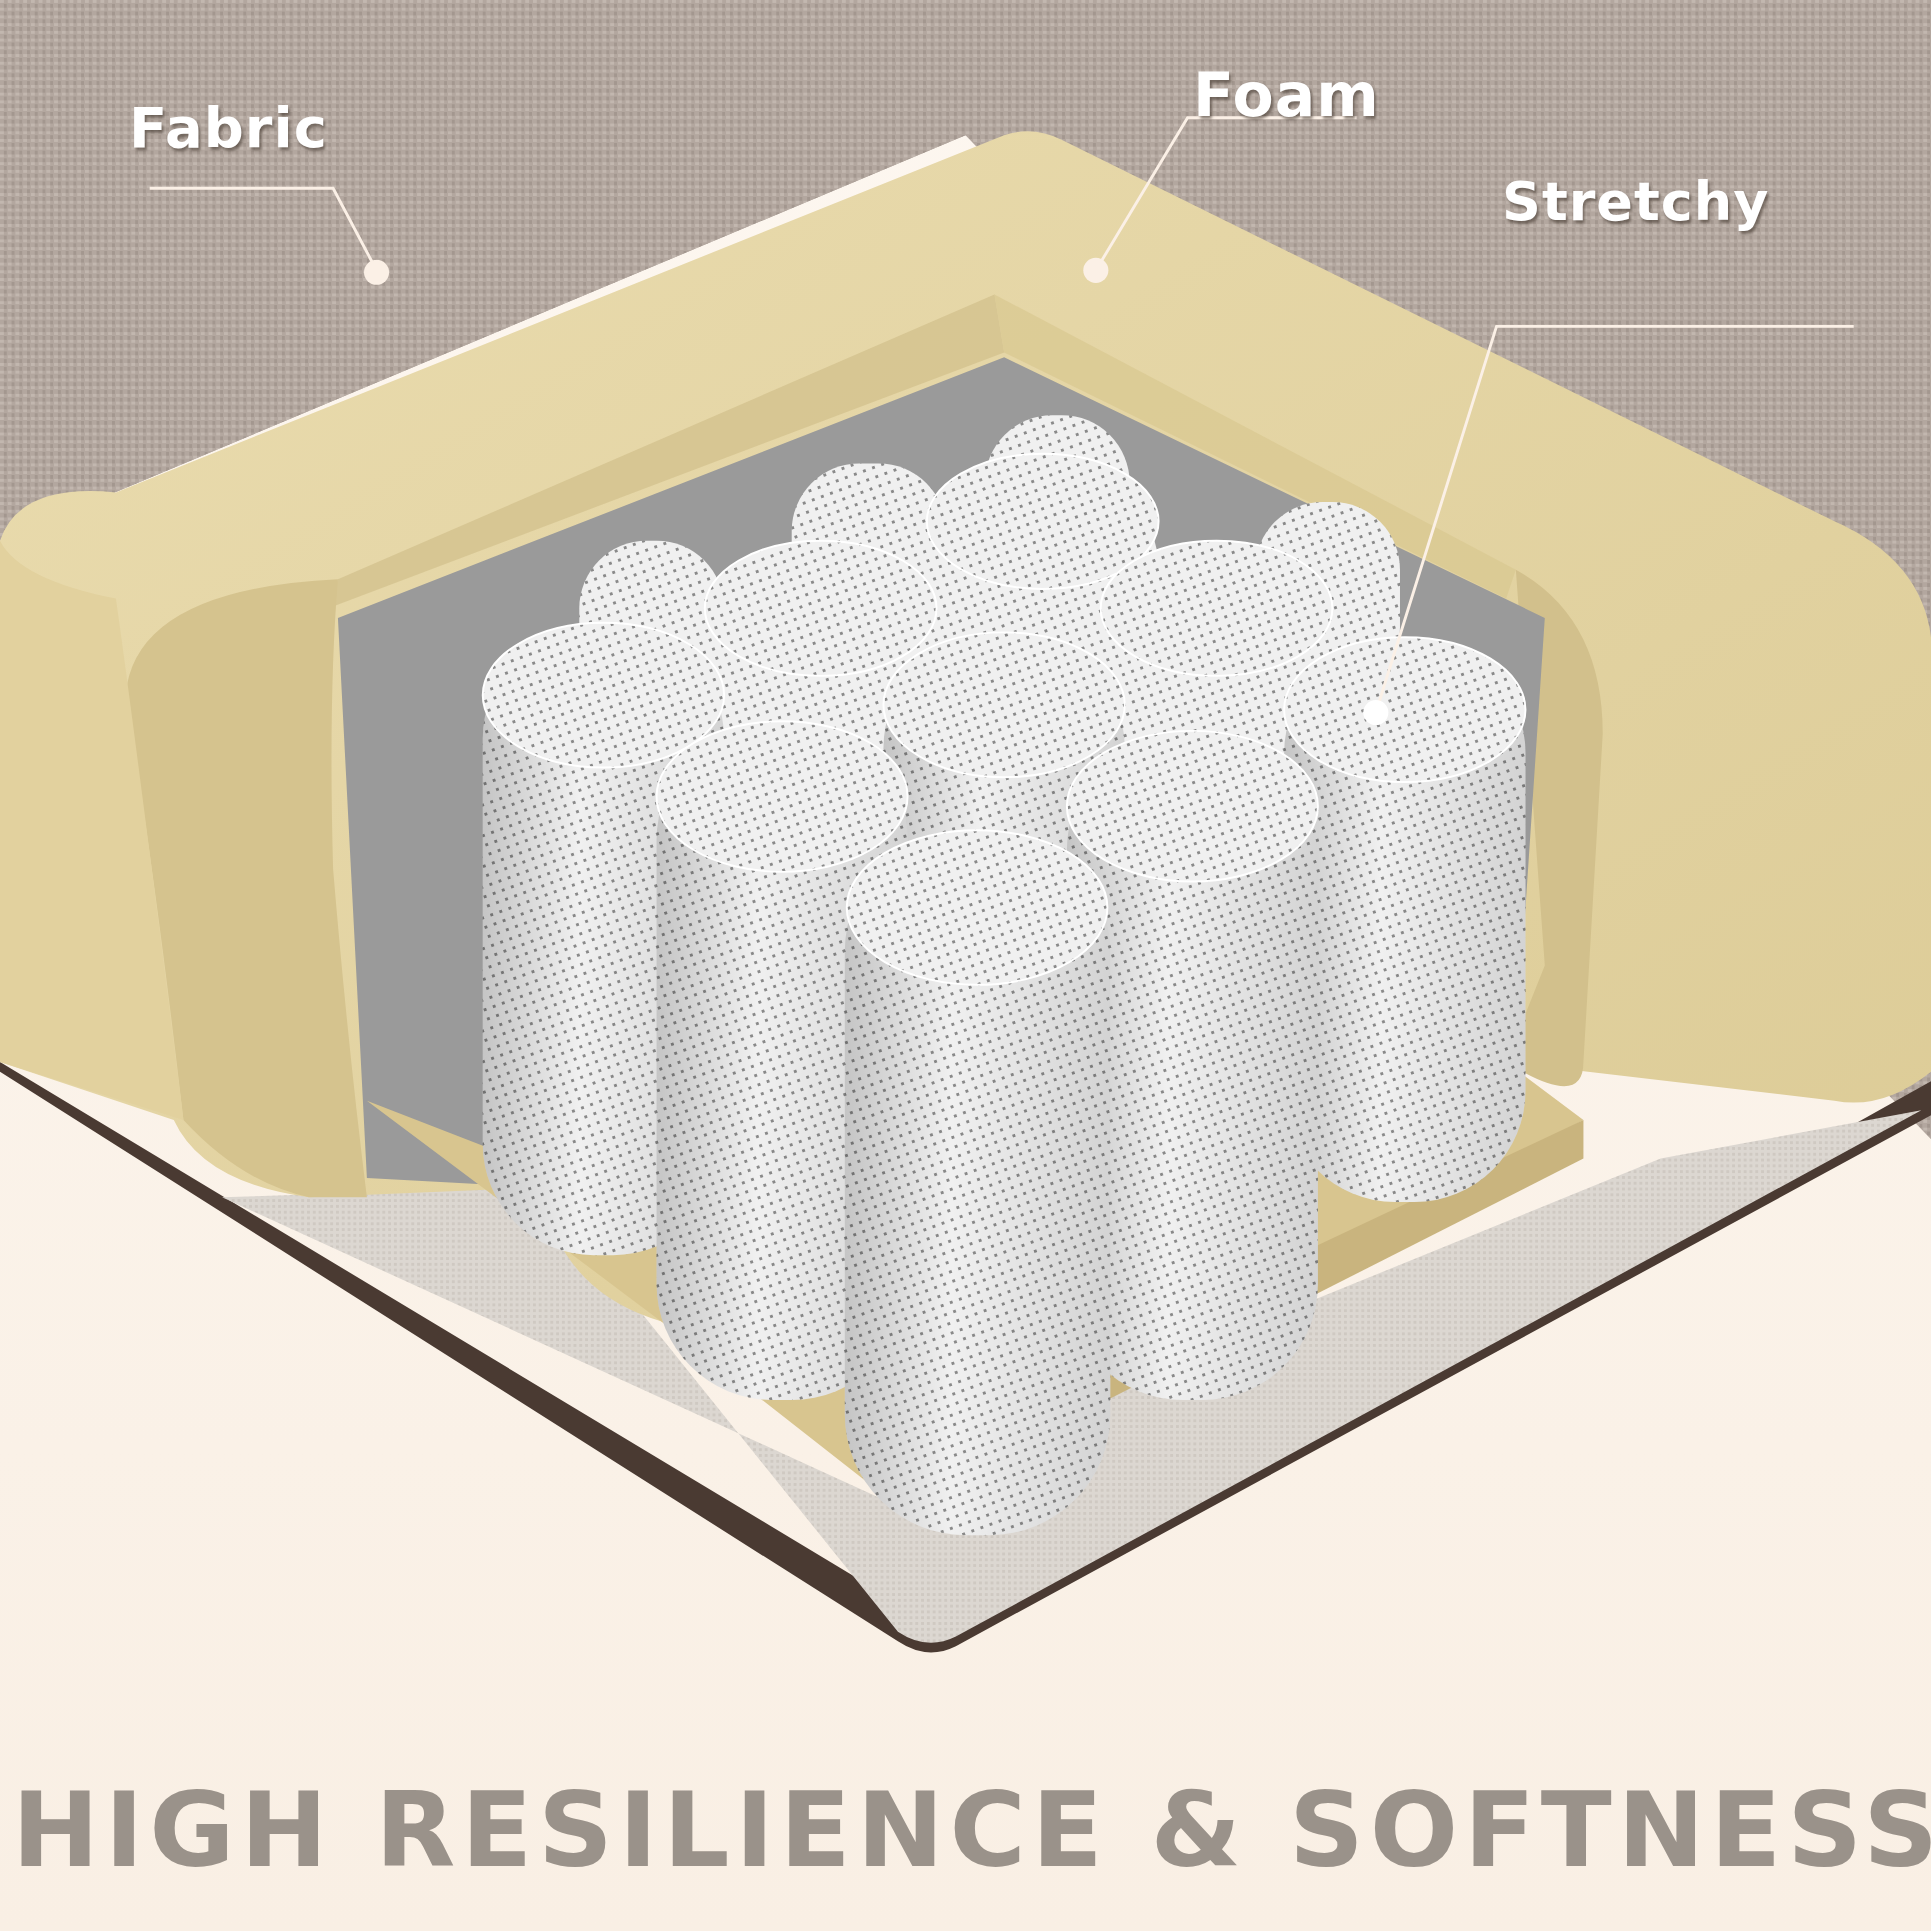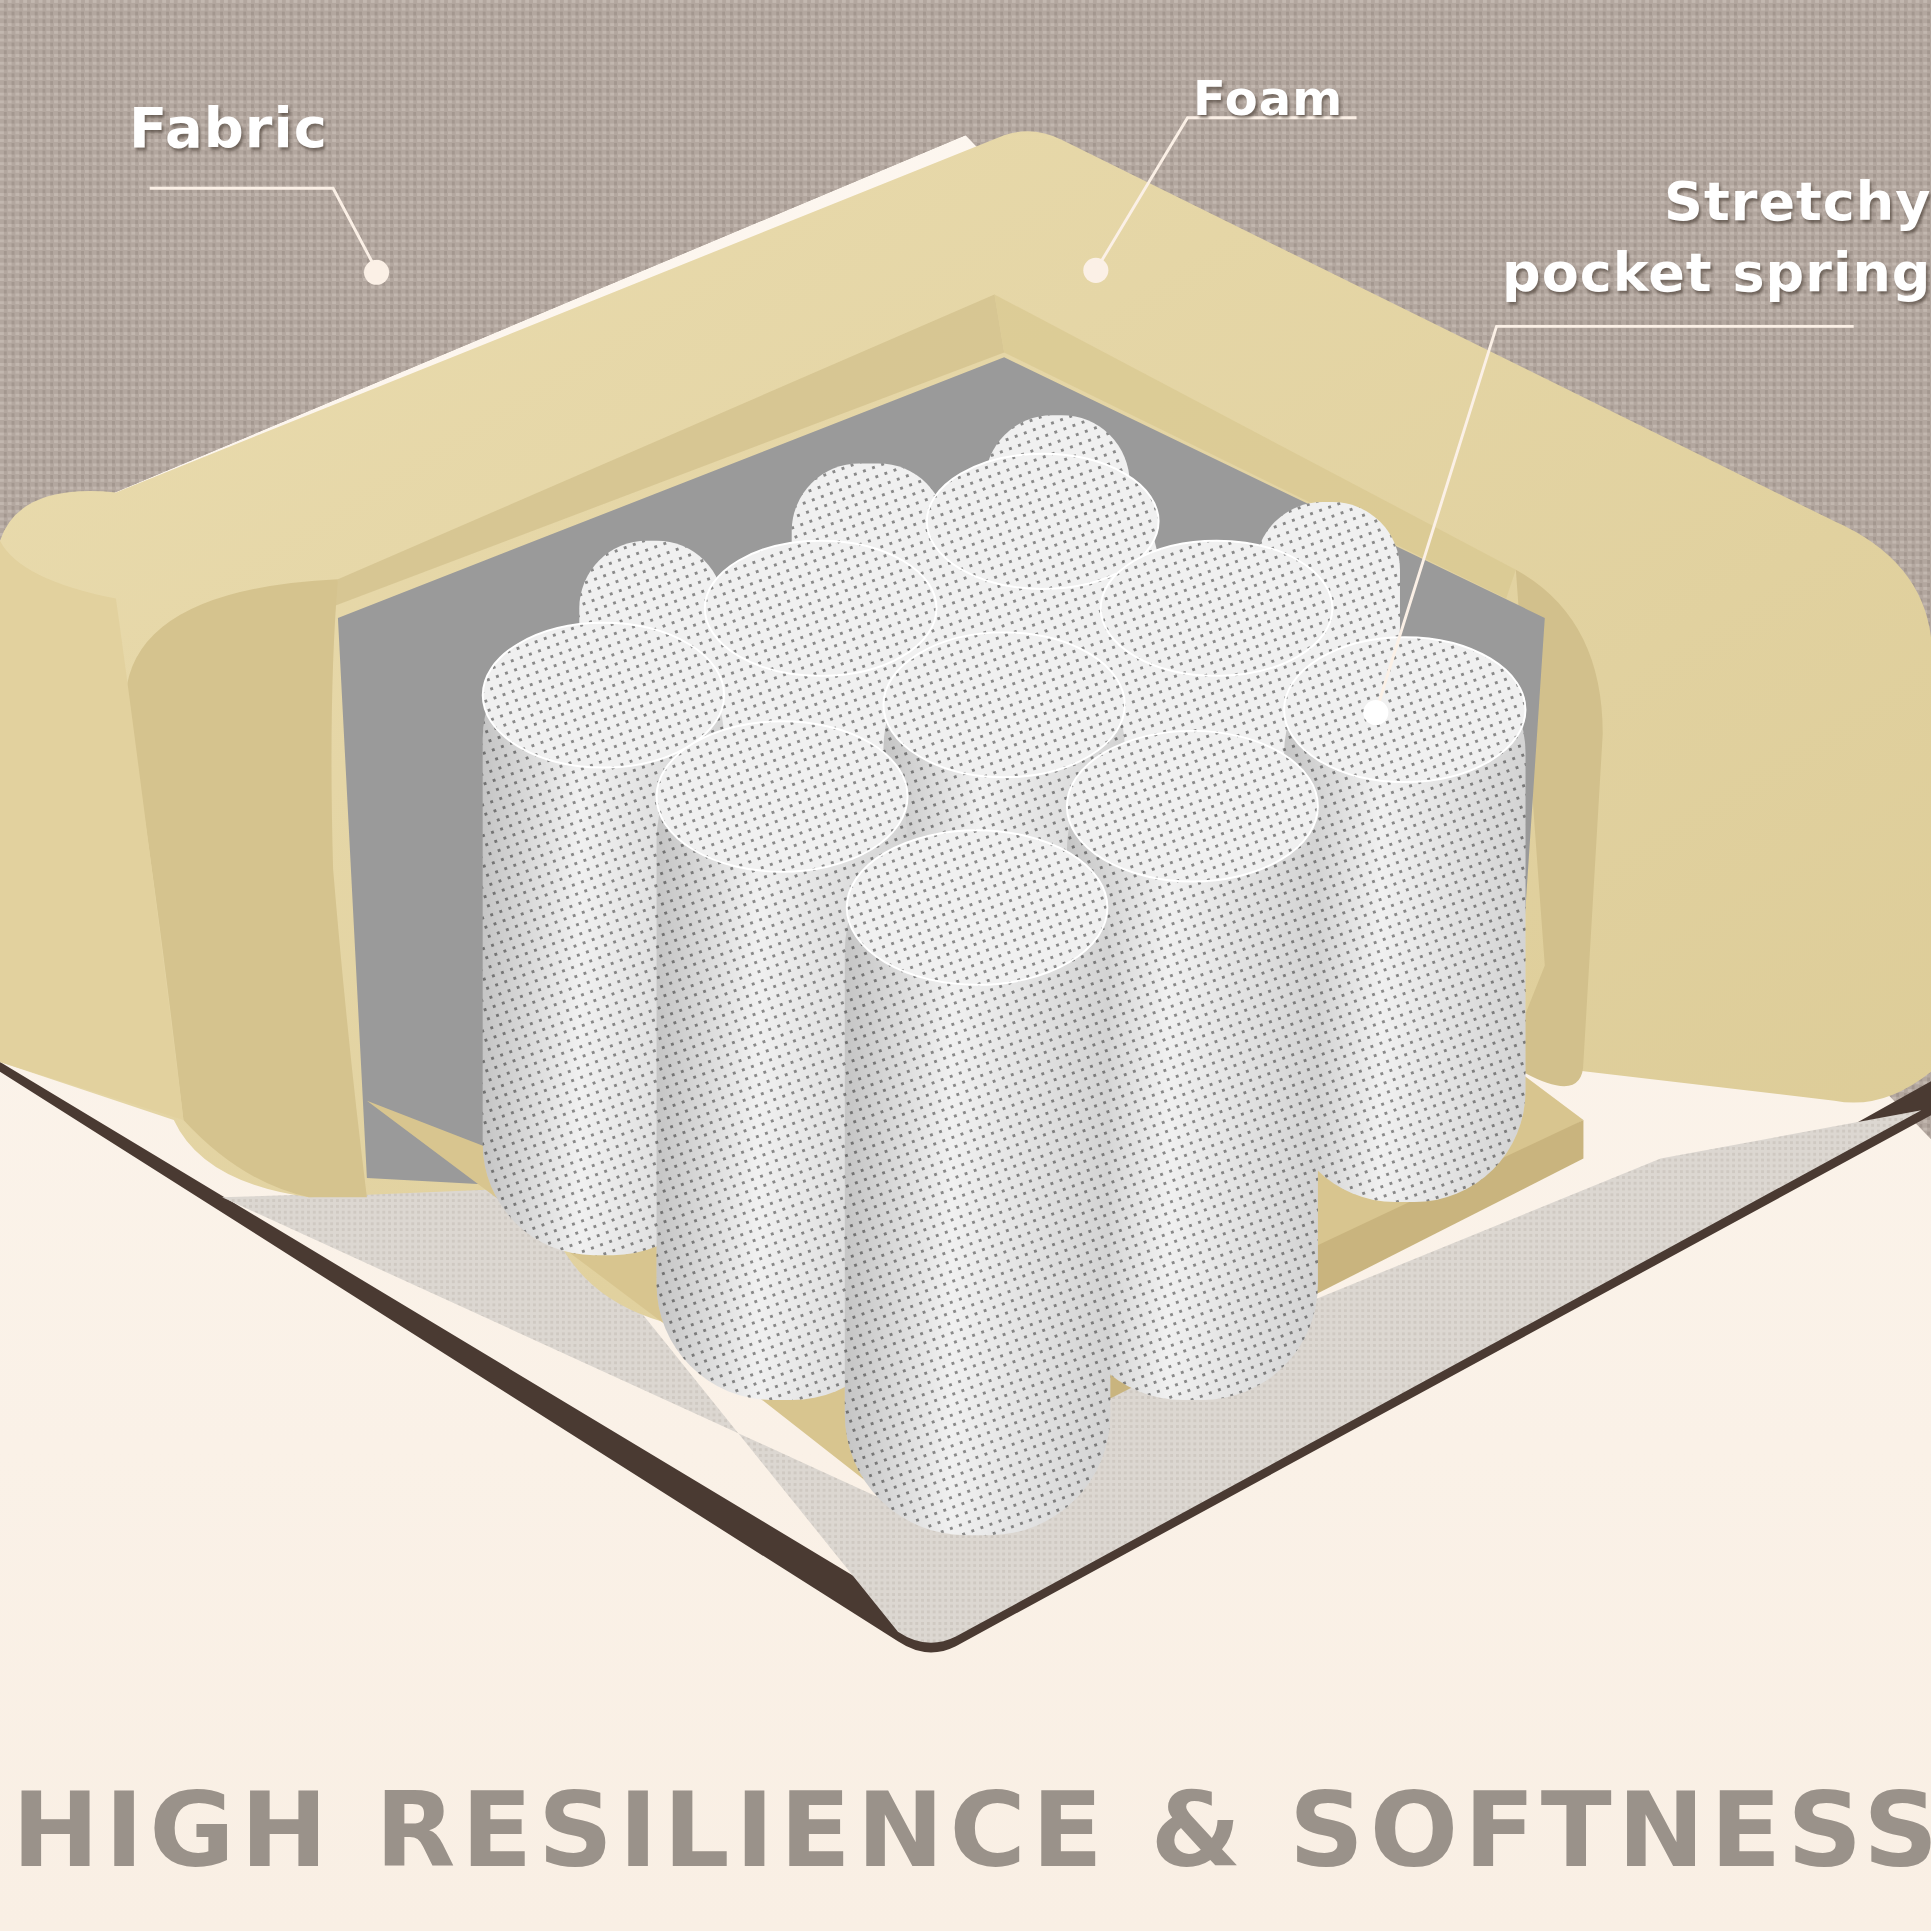--- a/index.html
+++ b/index.html
@@ -8,21 +8,21 @@
     .stage { position: absolute; left: 0; top: 0; width: 1931px; height: 1931px; }
     
     .cream-bg { position: absolute; left: 0; top: 0; width: 1931px; height: 1931px;
       background: linear-gradient(180deg, #fdf7f0 0%, #f9efe4 100%); }
 
     svg.art { position: absolute; left: 0; top: 0; }
 
     .label { position: absolute; color: #ffffff; font-weight: bold;
       text-shadow: 1.9px 2.9px 2.9px rgba(60,50,40,0.55); letter-spacing: 1px; white-space: nowrap; }
     .label-fabric { left: 129px; top: 95px; font-size: 56px; }
-    .label-foam { left: 1193px; top: 70px; font-size: 48px; }
+    .label-foam { left: 1193px; top: 60px; font-size: 60px; }
     .label-spring { left: 1502px; top: 166px; font-size: 54px; line-height: 71px; text-align: right; }
 
     .title { position: absolute; left: 12px; width: 1931px; top: 1769px; text-align: left;
       font-size: 104px; font-weight: bold; letter-spacing: 5.8px; white-space: nowrap; }
   </style>
 </head>
 <body>
 
 <div class="stage">
   <div class="cream-bg"></div>
@@ -121,18 +121,17 @@
     </g>
     <circle cx="390" cy="282" r="13" fill="#fbf0e6"></circle>
     <circle cx="1135" cy="280" r="13" fill="#fbf0e6"></circle>
     <circle cx="1425" cy="738" r="13" fill="#ffffff"></circle>
   </svg>
 
   <div class="label label-fabric">Fabric</div>
   <div class="label label-foam">Foam</div>
   <div class="label label-spring">
     <div>Stretchy</div>
-    <div>pocket spring</div>
   </div>
 
   <div class="title" style="color:#9a928a;">HIGH RESILIENCE &amp; SOFTNESS</div>
 </div>
 
 
 </body></html>

